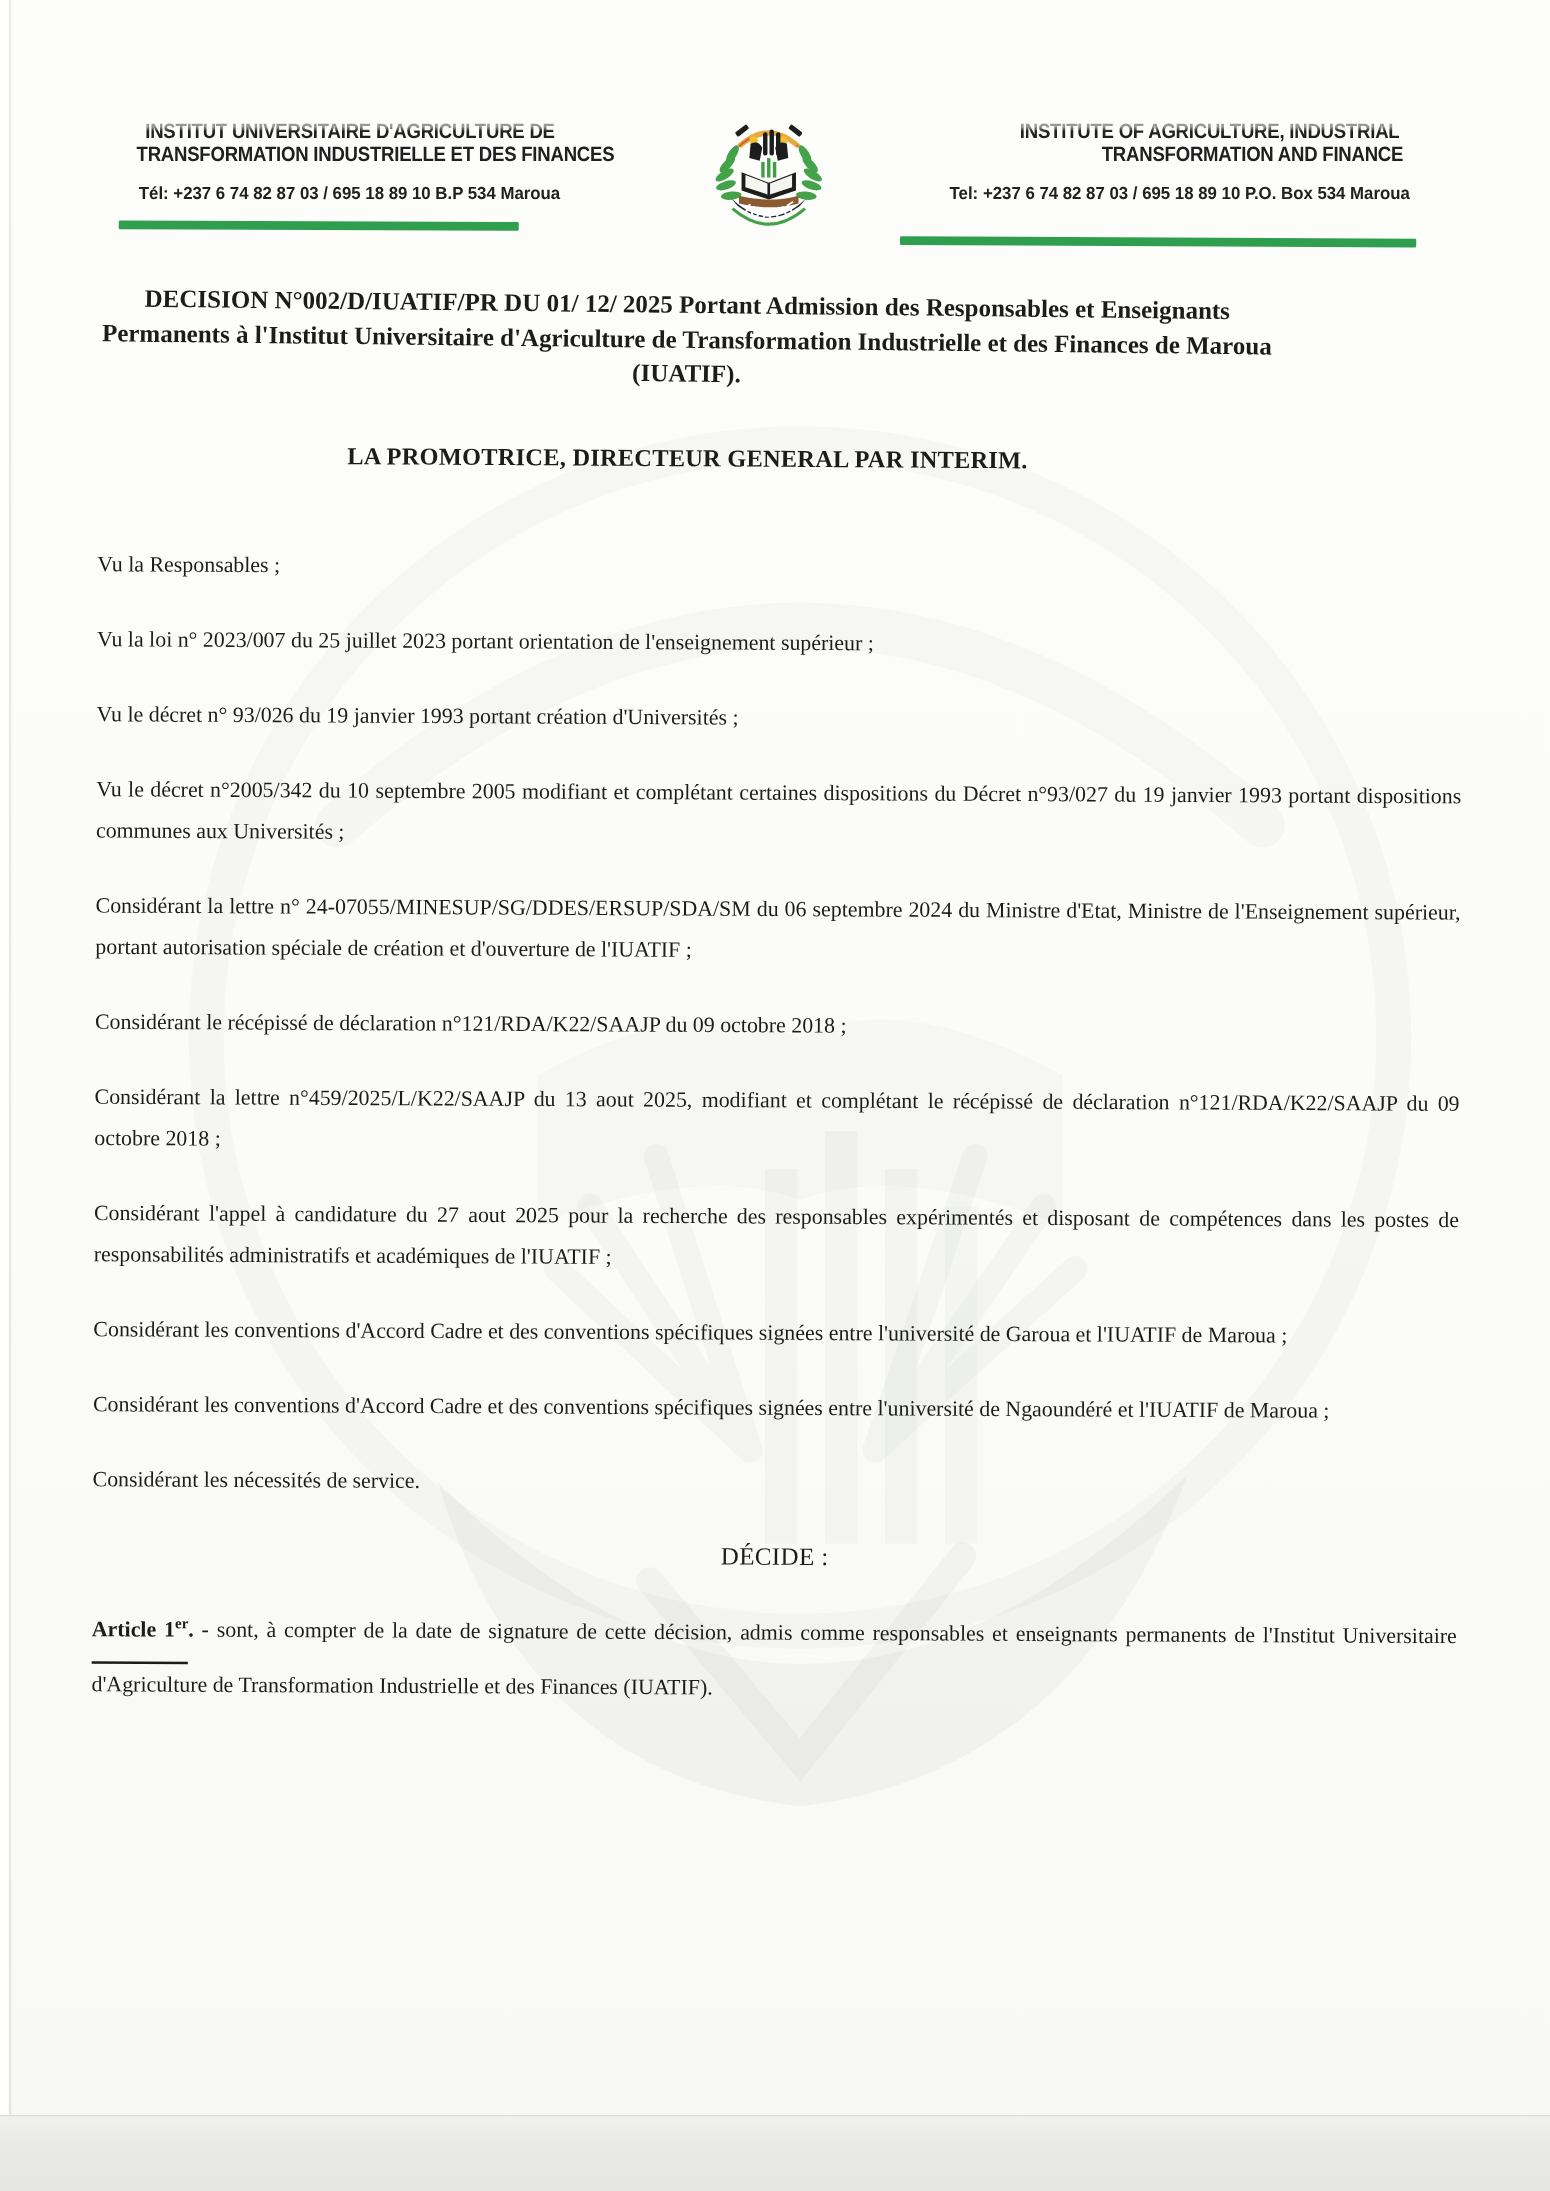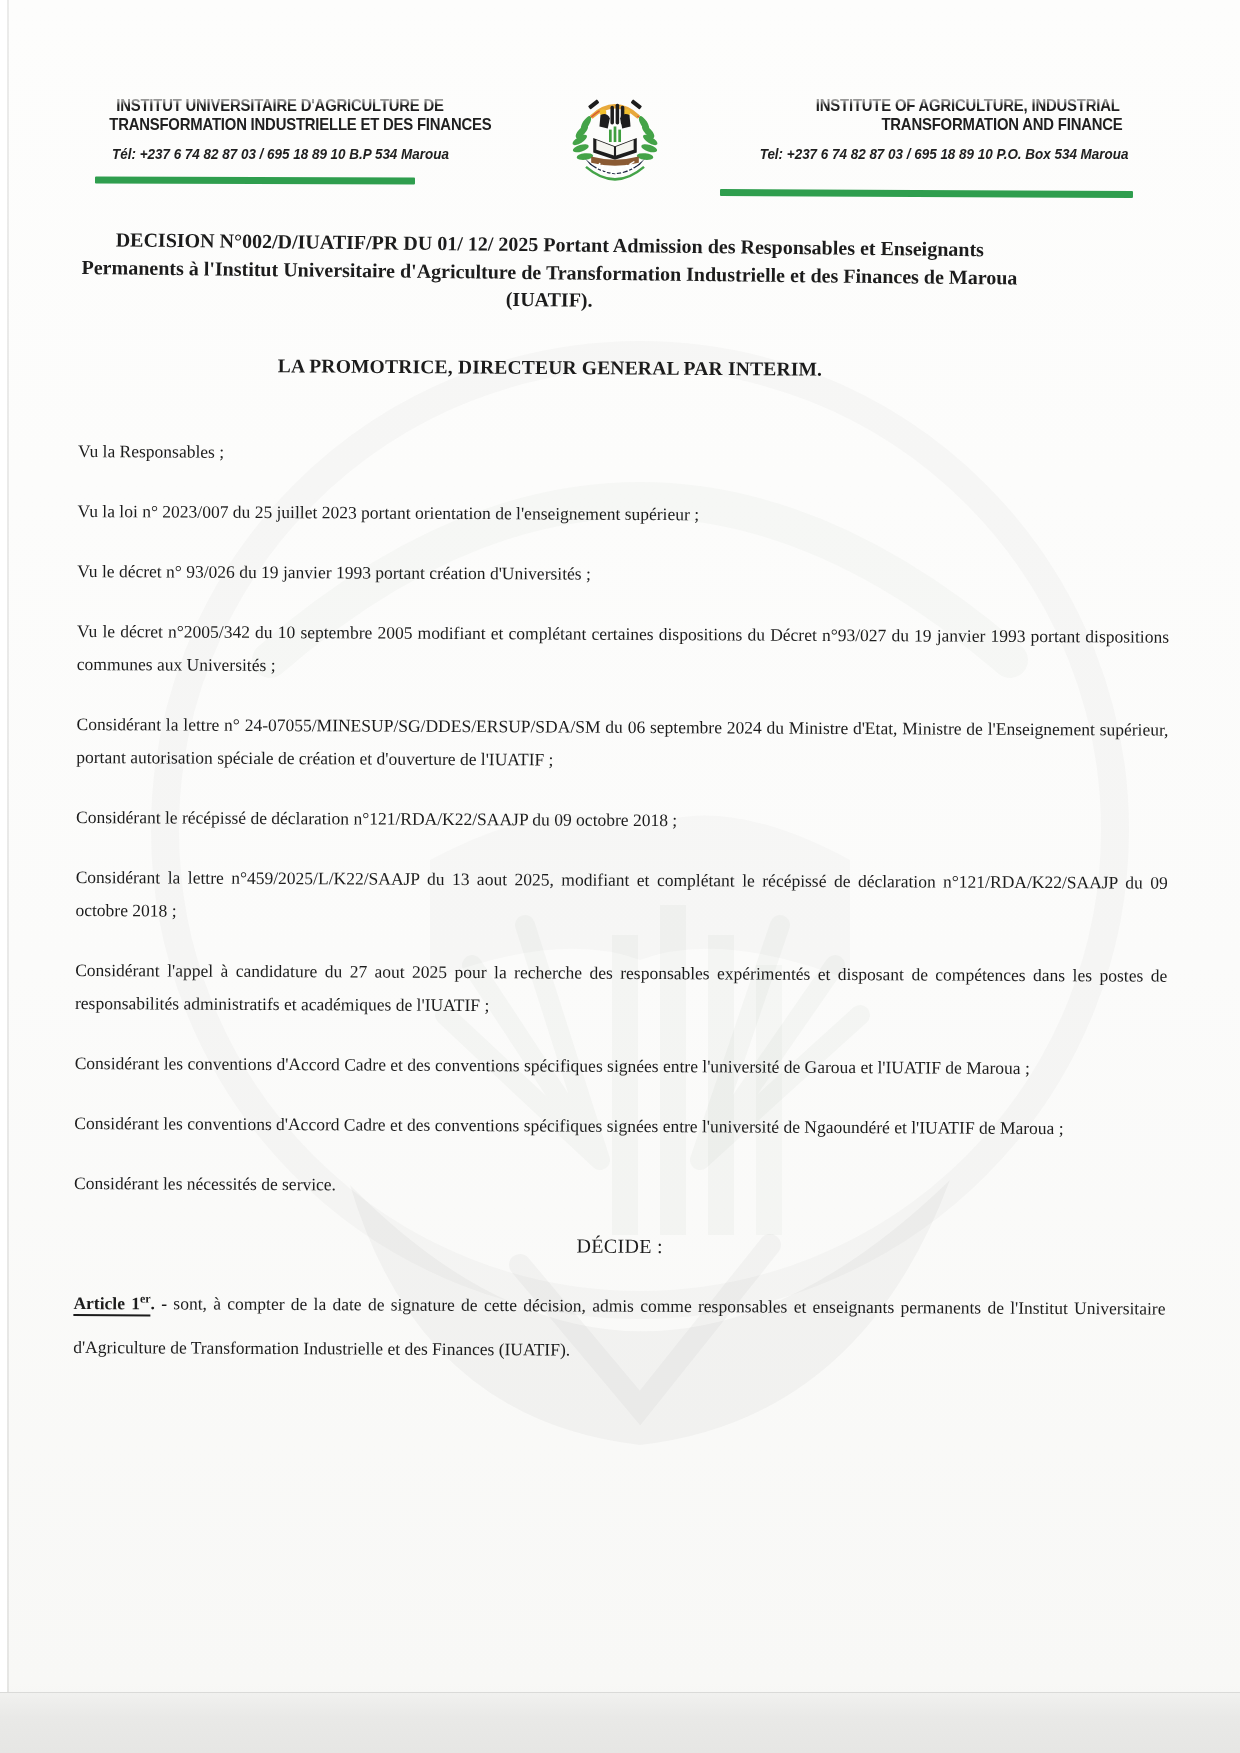--- a/index.html
+++ b/index.html
@@ -25,41 +25,41 @@
 
   
   .hdr-block{position:absolute;text-align:center;color:#202020;}
   .hdr-left{left:88px;top:80px;width:384px;margin-top:16px;}
   .hdr-right{left:738px;top:96px;width:398px;text-align:right;}
   .hdr-name{font-family:"Liberation Sans",sans-serif;font-weight:700;font-size:16.5px;line-height:18.5px;
     letter-spacing:-.2px;white-space:nowrap;}
   .hdr-name .squeeze{display:inline-block;transform:scaleX(.9);transform-origin:center;}
   .hdr-name.clipped{-webkit-mask-image:linear-gradient(180deg,rgba(0,0,0,.45) 0 28%,#000 48%);
     mask-image:linear-gradient(180deg,rgba(0,0,0,.45) 0 28%,#000 48%);}
-  .hdr-contact{font-family:"Liberation Sans",sans-serif;font-weight:700;font-size:14px;margin-top:13px;white-space:nowrap;font-style:italic;}
+  .hdr-contact{font-family:"Liberation Sans",sans-serif;font-weight:700;font-size:14px;margin-top:13px;white-space:nowrap;}
   .hdr-contact .squeeze{display:inline-block;transform:scaleX(.96);transform-origin:center;}
   .green-bar{position:absolute;height:7px;background:var(--accent-green,#2f9e4e);border-radius:1px;}
   .bar-left{left:95px;top:177px;width:320px;transform:rotate(.2deg);}
   .bar-right{left:720px;top:190px;width:413px;transform:rotate(.3deg);}
   .logo{position:absolute;left:563px;top:84px;width:104px;height:114px;}
 
   
   .title{position:absolute;left:82px;top:226px;width:936px;text-align:center;
     font-weight:700;font-size:20px;line-height:27.5px;transform:rotate(.65deg);transform-origin:left top;}
   .subtitle{position:absolute;left:82px;top:357px;width:936px;text-align:center;
     font-weight:700;font-size:19.5px;letter-spacing:.2px;transform:rotate(.35deg);}
 
   
   .bodytext{position:absolute;left:78px;top:435px;width:1092px;font-size:17.5px;line-height:33px;
     transform:rotate(.3deg);transform-origin:left top;}
   .bodytext p{margin:0 0 27px 0;text-align:justify;}
   .bodytext p .lead{font-weight:400;margin-top:40px;}
   .decide{margin:14px 0 0 0 !important;text-align:center !important;font-size:20px;letter-spacing:.3px;}
   .article{margin-top:16px !important;line-height:44px;}
-  .article .art-label{font-weight:700;border-bottom:2px solid #1c1c1c;padding-bottom:1px;}
+  .article .art-label{font-weight:700;border-bottom:2px solid #1c1c1c;padding-bottom:16px;}
   .article .art-label sup{font-size:12px;}
   .article .art-sep{font-weight:700;}
 </style>
 </head>
 <body>
 
 <div class="page">
 
   <svg class="watermark" width="1240" height="1753" viewBox="0 0 1240 1753" aria-hidden="true">
     <g stroke="#8a948f" fill="none" stroke-linecap="round">

